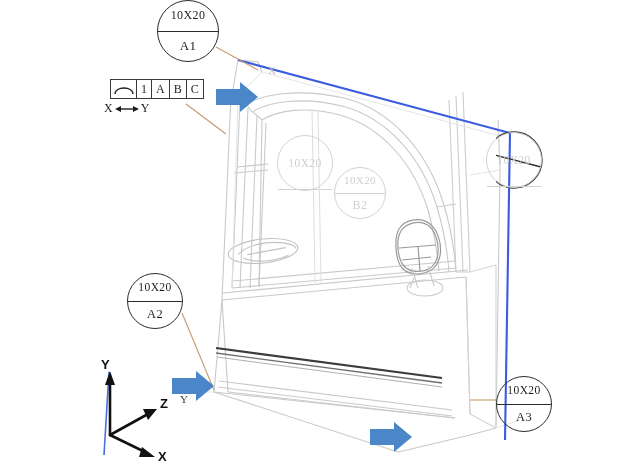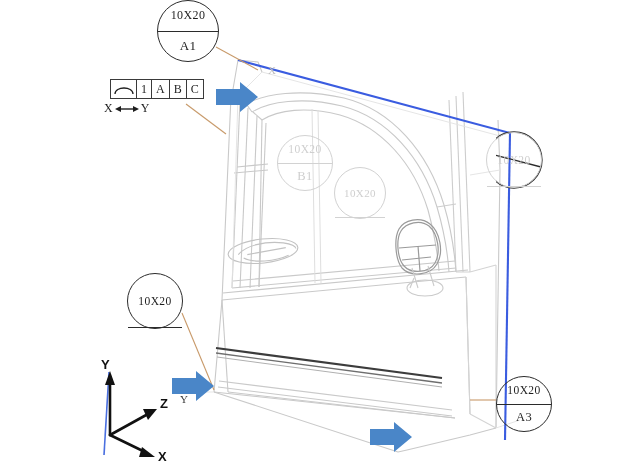--- a/index.html
+++ b/index.html
@@ -292,37 +292,38 @@
 
   <div class="balloon dark" style="left:157px; top:0px; width:62px; height:62px;">
     <div class="bal-top" style="font-size:12px;">10X20</div>
     <div class="bal-div"></div>
     <div class="bal-bot" style="font-size:13px;">A1</div>
   </div>
 
   <div class="balloon dark" style="left:127px; top:273px; width:56px; height:56px;">
     <div class="bal-top" style="font-size:11.5px;">10X20</div>
     <div class="bal-div"></div>
+    <div class="bal-bot" style="font-size:12.5px;">A2</div>
   </div>
 
   <div class="balloon dark" style="left:496px; top:376px; width:56px; height:56px;">
     <div class="bal-top" style="font-size:11.5px;">10X20</div>
     <div class="bal-div"></div>
     <div class="bal-bot" style="font-size:12.5px;">A3</div>
   </div>
 
   <div class="balloon ghost" style="left:277px; top:135px; width:56px; height:56px;">
     <div class="bal-top" style="font-size:11.5px;">10X20</div>
     <div class="bal-div"></div>
-    <div class="bal-bot" style="font-size:12.5px;">B1</div>
   </div>
 
   <div class="balloon ghost" style="left:334px; top:167px; width:52px; height:52px;">
     <div class="bal-top" style="font-size:11px;">10X20</div>
     <div class="bal-div"></div>
+    <div class="bal-bot" style="font-size:12px;">B2</div>
   </div>
 
   <div class="balloon split" style="left:486px; top:132px; width:56px; height:56px;">
     <div class="bal-top" style="font-size:11.5px;">10X20</div>
     <div class="bal-div"></div>
   </div>
 
   <div id="fcf" style="left:110px; top:79px;">
     <div class="cell sym">
       <svg width="20" height="11" viewBox="0 0 20 11">

